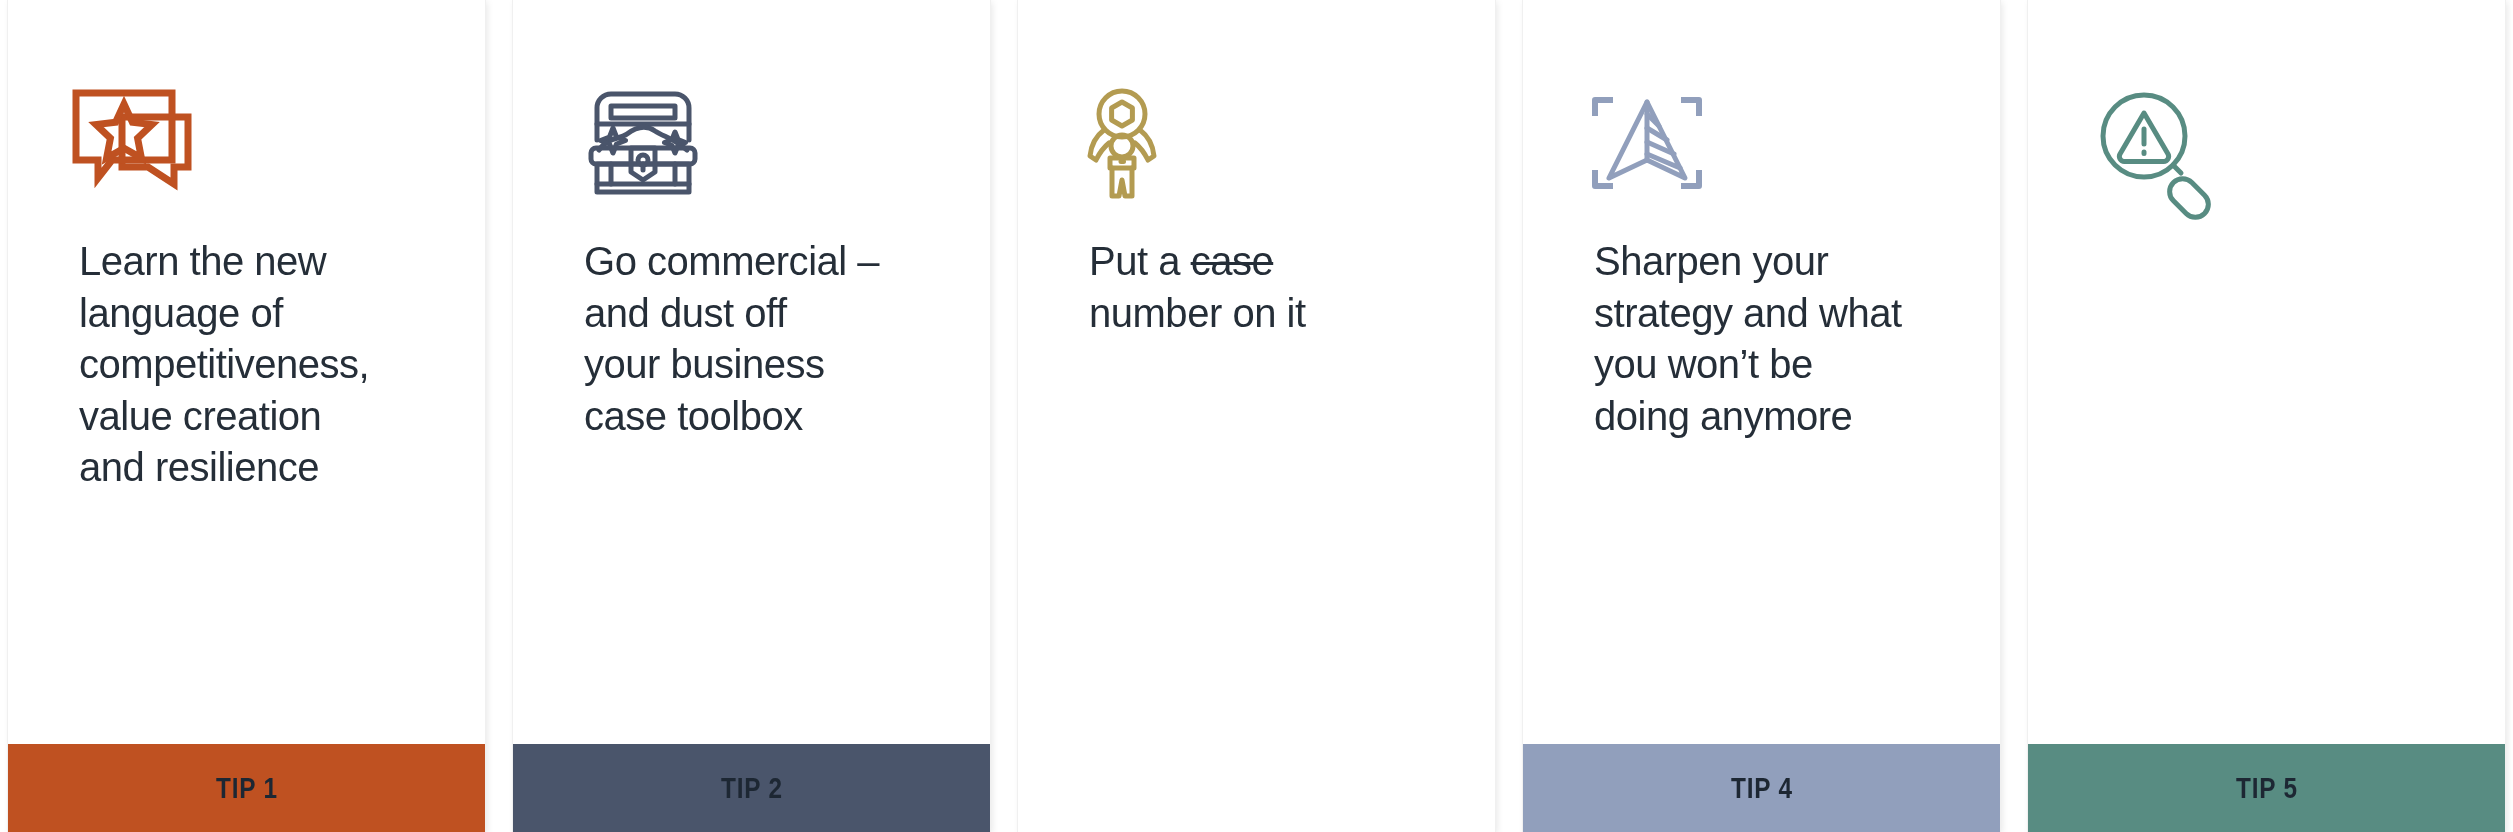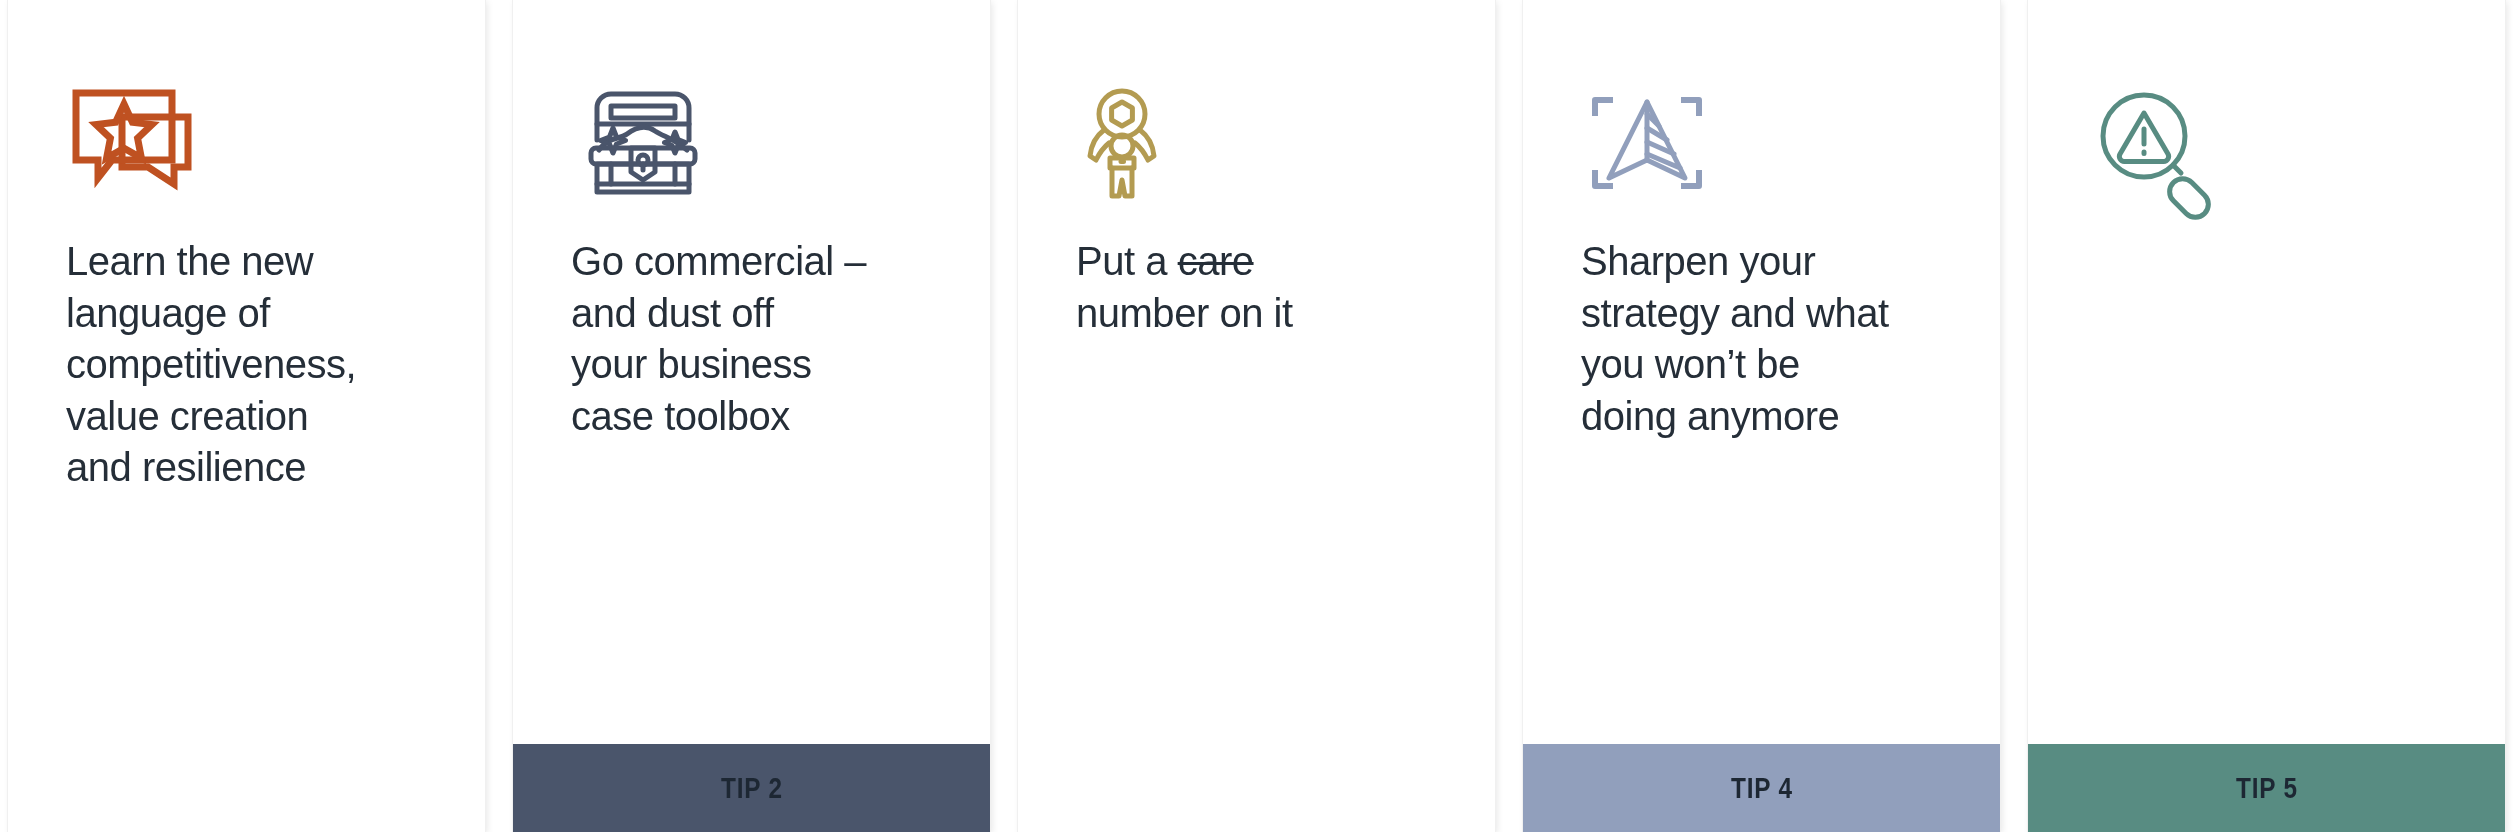--- a/index.html
+++ b/index.html
@@ -53,21 +53,21 @@
 
   .card-headline {
     font-family: "Liberation Sans", sans-serif;
     font-size: 40px;
     line-height: 1.29;
     font-weight: 400;
     color: #252e38;
     letter-spacing: -0.012em;
     max-width: 92%;
     white-space: pre-line;
-    margin: 2px;
+    margin: 15px;
   }
   .card-headline .strike {
     text-decoration: line-through;
     text-decoration-thickness: 3px;
   }
 
   .card-footer {
     flex: 0 0 88px;
     height: 88px;
     display: flex;
@@ -99,20 +99,23 @@
             <path d="M12 9 H108 V76 H48 L34 94 V76 H12 Z"></path>
             <path d="M60 20 L68.4 38.2 L88 40.6 L73.6 54.3 L77.4 74 L60 64.2 L42.6 74 L46.4 54.3 L32 40.6 L51.6 38.2 Z"></path>
           </g>
         </svg>
       </div>
       <p class="card-headline">Learn the new
 language of
 competitiveness,
 value creation
 and resilience</p>
+    </div>
+    <div class="card-footer" style="background:#BF5121">
+      <span class="footer-label">TIP 1</span>
     </div>
   </div>
 
   <div class="tip-card">
     <div class="card-body">
       <div class="card-icon">
         <svg width="150" height="118" viewBox="0 0 150 118" fill="none">
           <g stroke="#4A556B" stroke-width="5" stroke-linejoin="round" stroke-linecap="round" fill="none">
             <path d="M28 56 V24 a14 14 0 0 1 14 -14 H106 a14 14 0 0 1 14 14 V56"></path>
             <path d="M42 22 H106 V34 H42 Z"></path>
@@ -149,21 +152,21 @@
             <path d="M48 18 l10.4 6 v12 l-10.4 6 -10.4 -6 v-12 Z"></path>
             <path d="M30 46 C22 52 17 62 16 72 l6 4 c4 -8 8 -13 13 -17"></path>
             <path d="M66 46 C74 52 79 62 80 72 l-6 4 c-4 -8 -8 -13 -13 -17"></path>
             <circle cx="48" cy="62" r="11"></circle>
             <path d="M36 74 h24 v10 h-24 Z"></path>
             <path d="M38 84 v28 h7 l3 -16 3 16 h7 V84"></path>
             <path d="M47 77.5 h2.5"></path>
           </g>
         </svg>
       </div>
-      <p class="card-headline"><span>Put a </span><span class="strike">care</span><span>
+      <p class="card-headline"><span>Put a </span><span class="strike">case</span><span>
 number on it</span></p>
     </div>
   </div>
 
   <div class="tip-card">
     <div class="card-body">
       <div class="card-icon">
         <svg width="150" height="118" viewBox="0 0 150 118" fill="none">
           <g stroke="#919FBC" stroke-width="6" stroke-linejoin="round" stroke-linecap="butt" fill="none">
             <path d="M16 32 V16 H34"></path>

